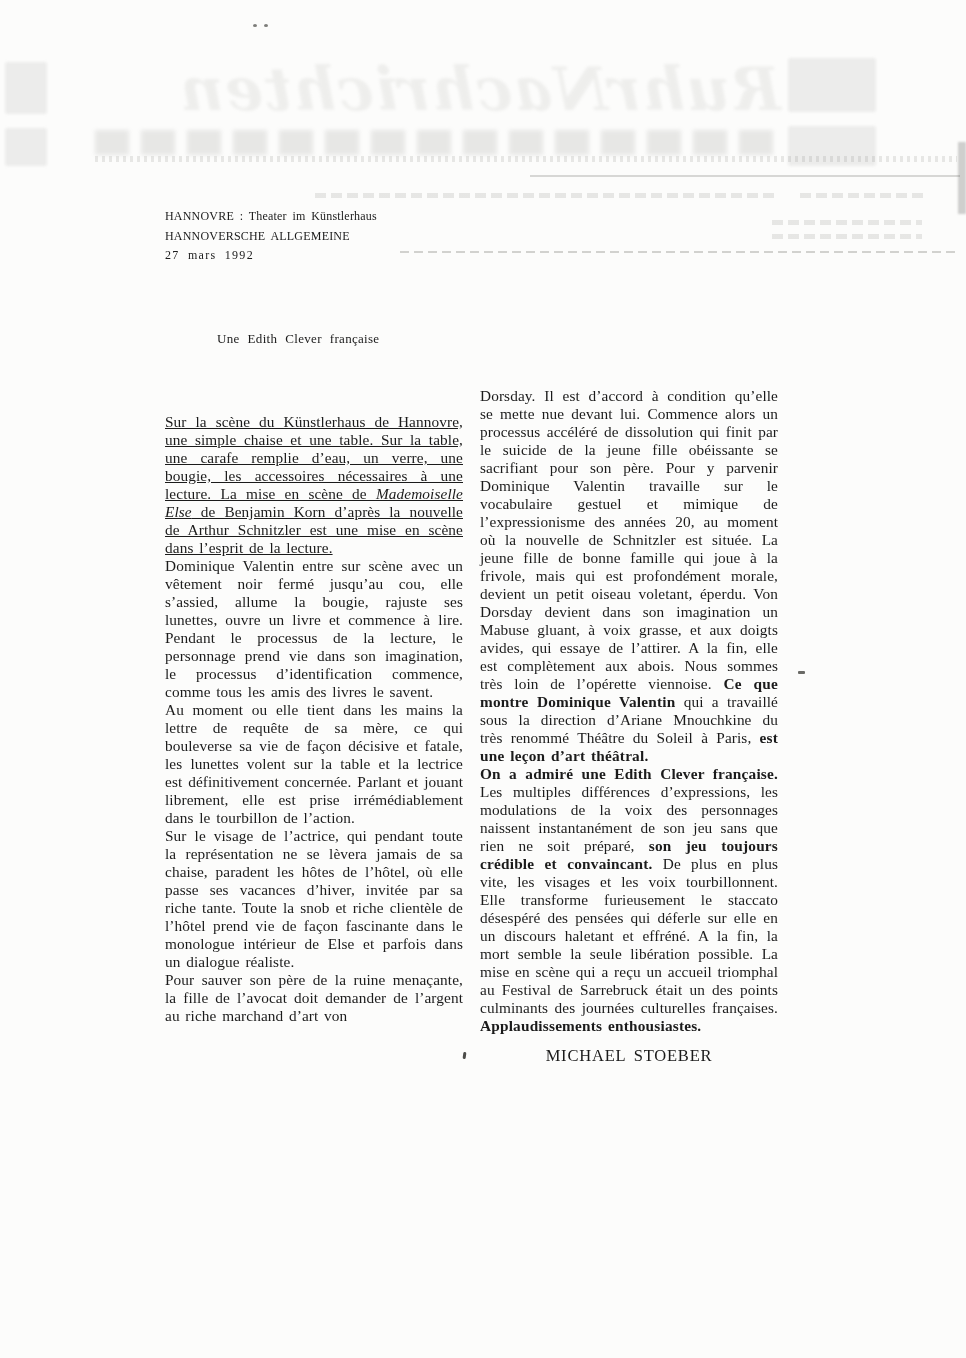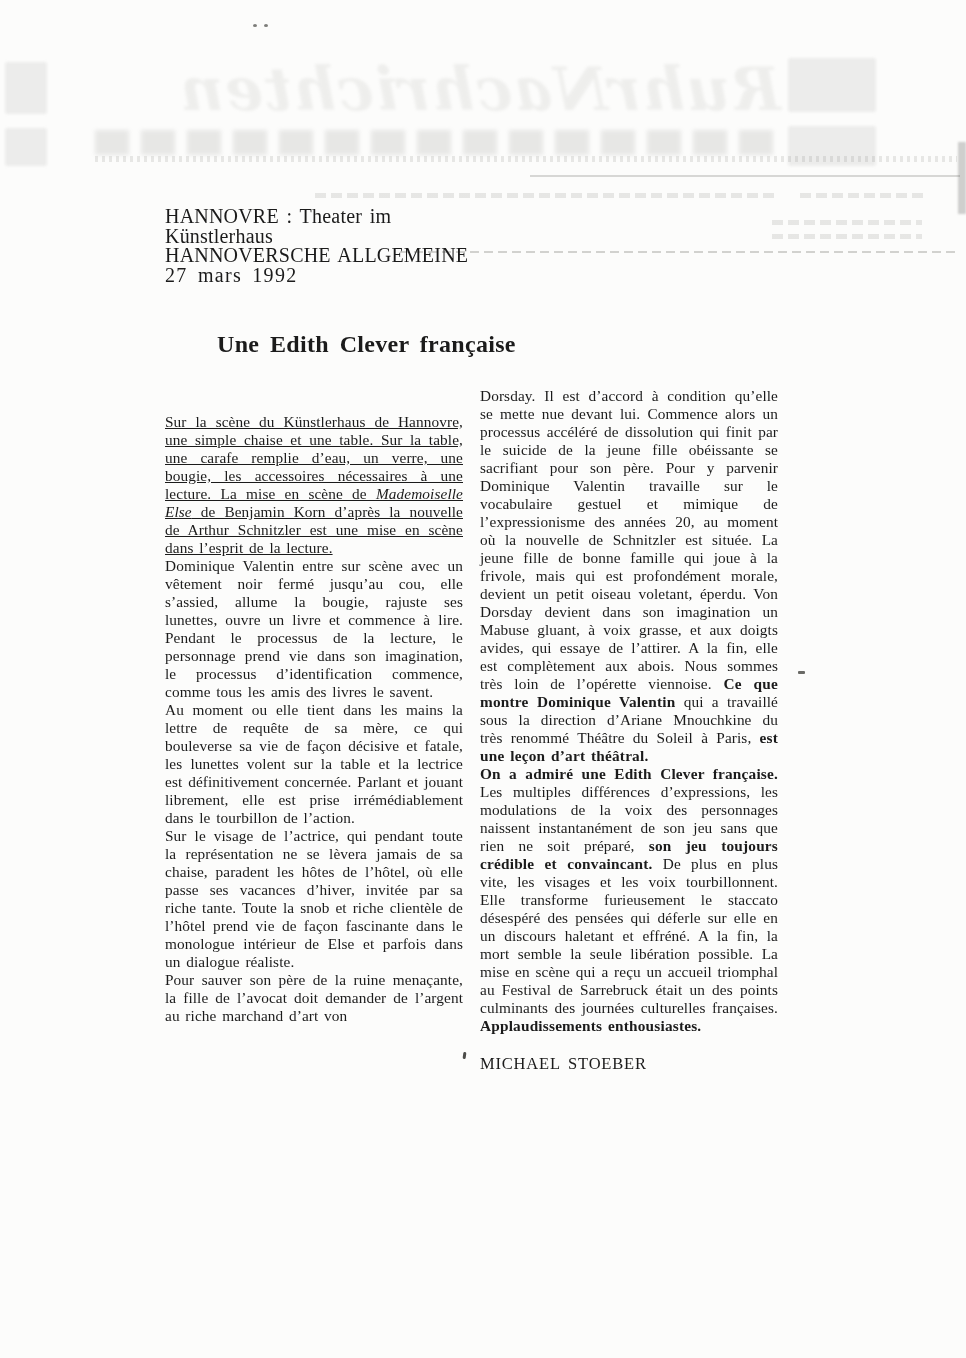--- a/index.html
+++ b/index.html
@@ -52,44 +52,44 @@
   
   .speck{position:absolute;background:#7d7d79;border-radius:50%;}
   .speck-a{left:253px;top:24px;width:4px;height:3px;}
   .speck-b{left:264px;top:24px;width:4px;height:3px;}
   .speck-c{left:463px;top:1052px;width:3px;height:7px;background:#4c4c49;border-radius:2px;transform:rotate(8deg);}
   .speck-d{left:798px;top:671px;width:7px;height:3px;background:#6a6a66;border-radius:1px;}
 
   
   .clip-header{
     position:absolute;left:165px;top:207px;width:330px;
-    font-size:20px;line-height:19.5px;letter-spacing:.2px;word-spacing:2.5px;
+    font-size:12px;line-height:19.5px;letter-spacing:.2px;word-spacing:2.5px;
   }
   .clip-header .hline:nth-child(3),
   .clip-header .hline:nth-child(4){letter-spacing:1.3px;word-spacing:4px;}
 
   
   .title{
     position:absolute;left:217px;top:331px;margin:0;
-    font-size:24px;font-weight:bold;letter-spacing:.3px;word-spacing:4.5px;
+    font-size:13px;font-weight:normal;letter-spacing:.3px;word-spacing:4.5px;
   }
 
   
   .columns{
     position:absolute;left:165px;top:387px;width:613px;
     display:flex;gap:17px;
     font-size:15.3px;line-height:18px;letter-spacing:.1px;word-spacing:1.8px;
   }
   .col{width:298px;}
   .par{margin:0;text-align:justify;}
   .par.gap{margin-top:26px;text-decoration:underline;}
   .it{font-style:italic;}
   .bd{font-weight:bold;letter-spacing:.2px;}
   .byline{
-    margin-top:20px;text-align:left;
+    margin-top:12px;text-align:center;
     font-size:16.5px;letter-spacing:.8px;word-spacing:3px;
   }
 </style>
 </head>
 <body>
 
 <div class="page">
 
   <div class="watermark" aria-hidden="true">
     <div class="wm-block wm-left1"></div>

